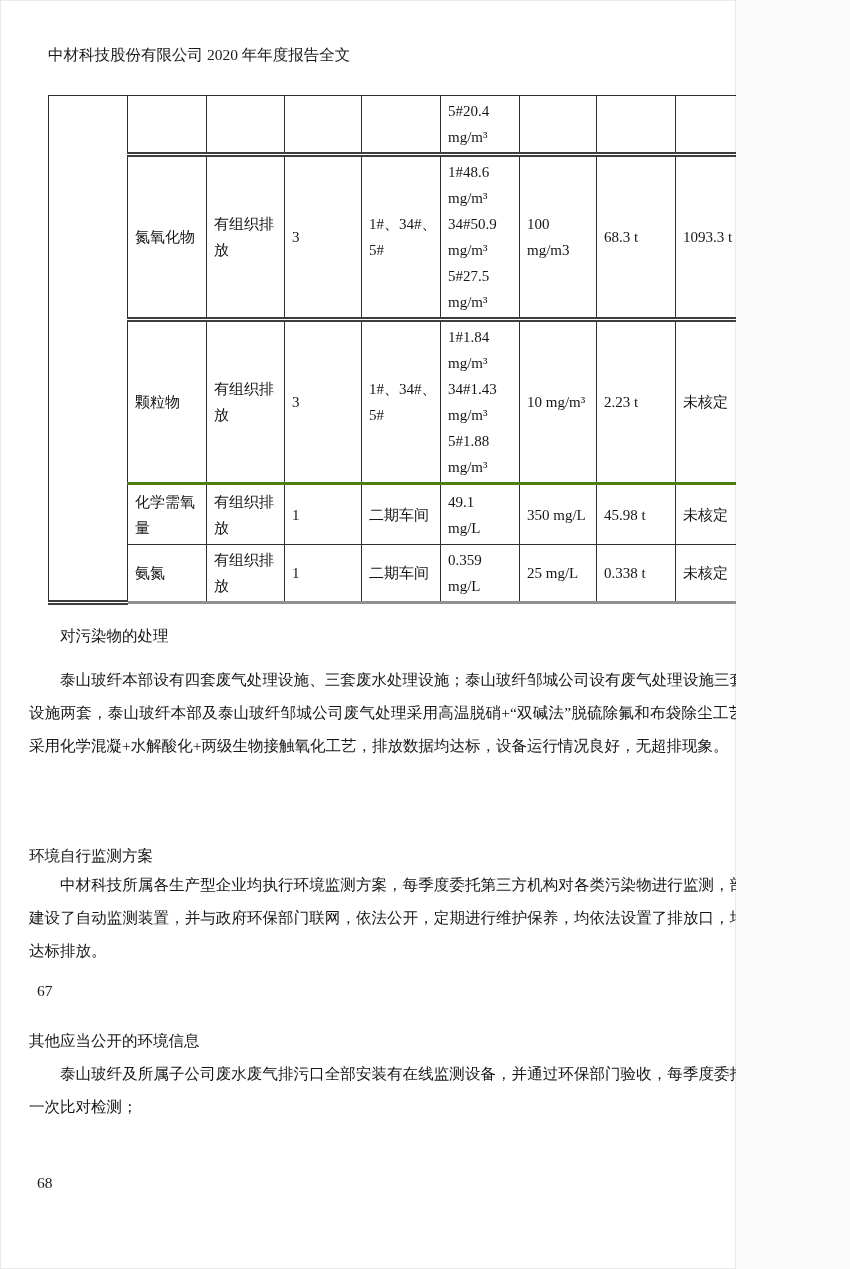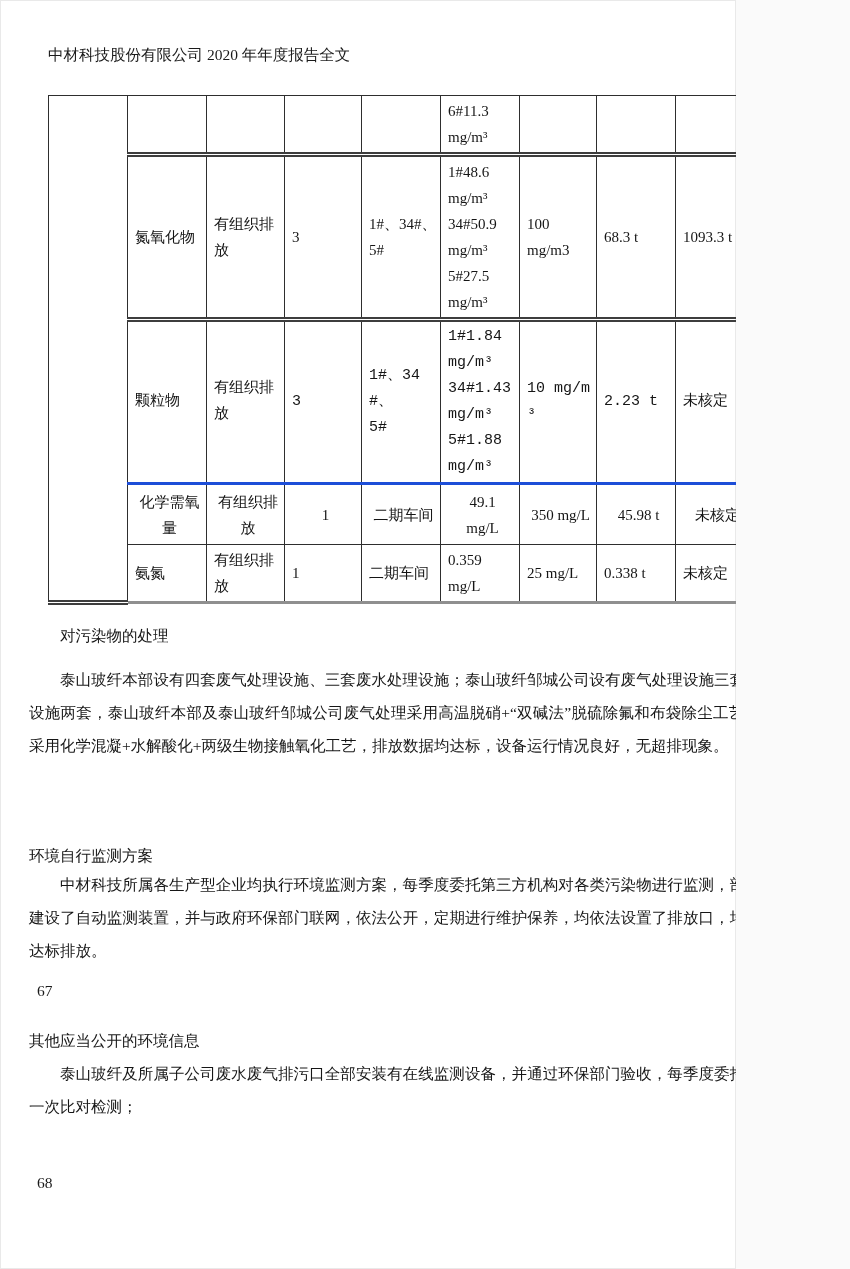--- a/index.html
+++ b/index.html
@@ -27,26 +27,26 @@
     padding:2px 2px 2px 7px;
     font-size:15px;line-height:26px;
     vertical-align:middle;
     white-space:pre-line;
     word-break:break-all;
     color:#151515;
   }
   table.emissions tr:nth-child(1){height:52px;}
   table.emissions tr:nth-child(2){height:164px;}
   table.emissions tr:nth-child(3){height:164px;}
-  table.emissions tr:nth-child(4){height:61px;text-align:center;}
+  table.emissions tr:nth-child(4){height:61px;}
   table.emissions tr:nth-child(5){height:57px;}
   
   table.emissions tr:nth-child(1) td,
   table.emissions tr:nth-child(2) td{border-bottom:5px double #3d3d3d;}
-  table.emissions tr:nth-child(3) td{border-bottom:3px solid #1d4ed8;font-family:Liberation Mono, monospace;}
+  table.emissions tr:nth-child(3) td{border-bottom:3px solid #4d7c0f;}
   table.emissions tr:nth-child(5) td{border-bottom:3px solid #8f8f8f;}
   table.emissions td.spanner{border-bottom:3px solid #8f8f8f;}
   
   .h-line{
     position:absolute;
     font-size:15.5px;line-height:24px;color:#161616;
     white-space:nowrap;
   }
   .para{
     position:absolute;left:29px;width:794px;
@@ -79,21 +79,21 @@
         <col style="width:79px">
       <col style="width:81px">
     </colgroup>
     <tbody id="emissions-tbody">
         <tr>
           <td rowspan="5" class="spanner"></td>
           <td></td>
           <td></td>
           <td></td>
           <td></td>
-          <td>6#11.3
+          <td>5#20.4
 mg/m³</td>
           <td></td>
           <td></td>
           <td></td>
           <td></td>
         </tr>
         <tr>
           <td>氮氧化物</td>
           <td>有组织排
 放</td>

